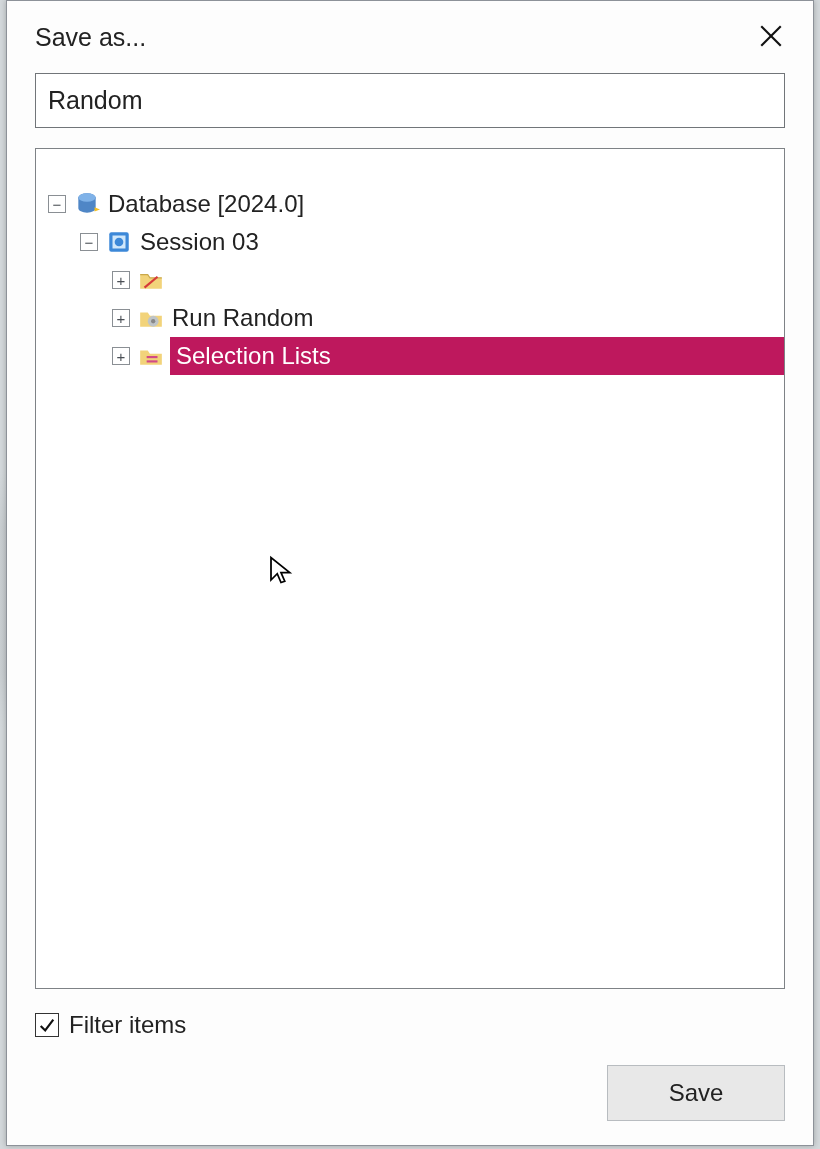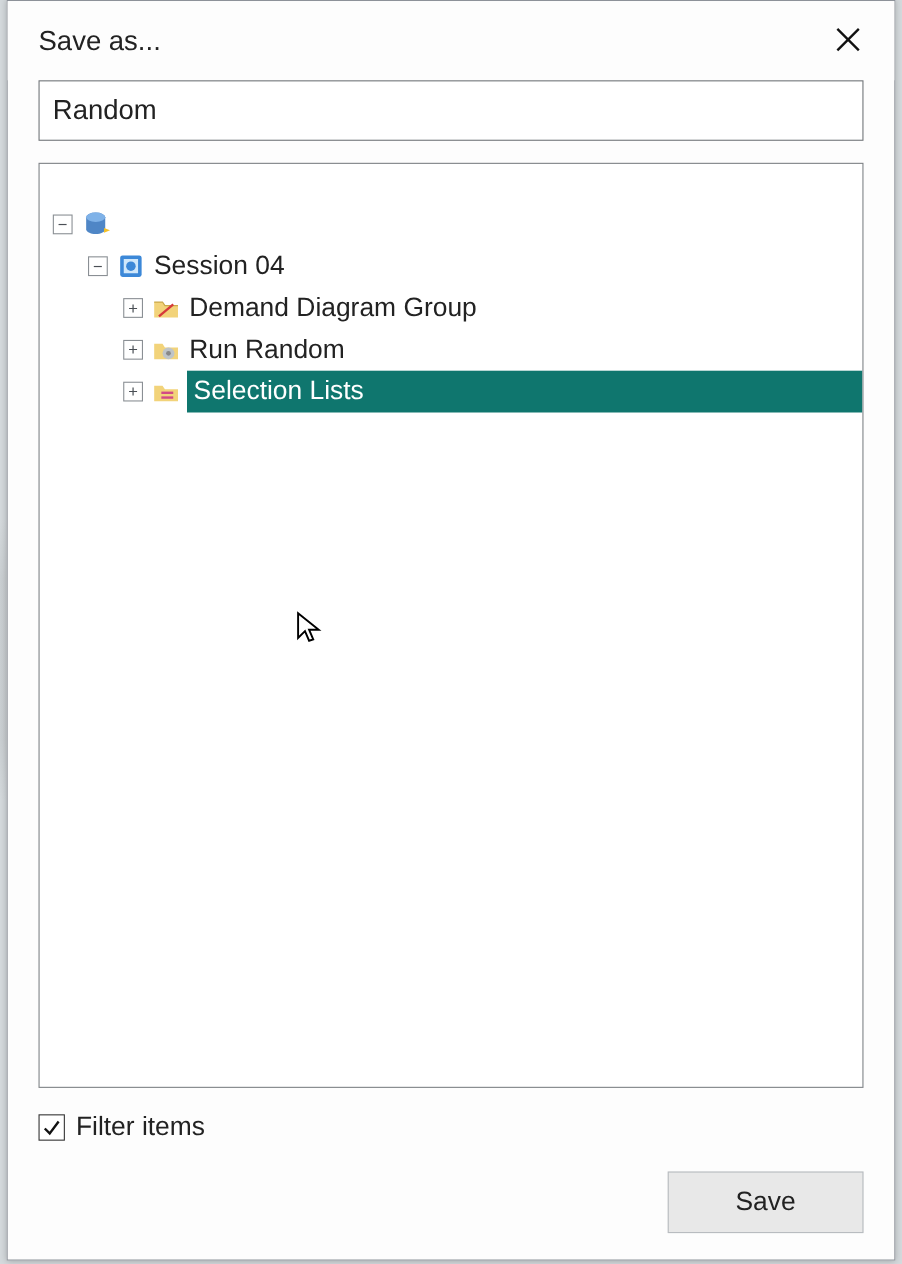--- a/index.html
+++ b/index.html
@@ -119,21 +119,21 @@
       height: 26px;
       margin: 0 6px 0 2px;
       flex: 0 0 auto;
       display: inline-flex;
       align-items: center;
       justify-content: center;
     }
     .icon svg { width: 26px; height: 26px; }
     .label { padding-left: 2px; }
     .row-sel {
-      background: #0f766e;
+      background: #be185d;
       color: #fff;
     }
     
     .ind { display:inline-block; height:1px; }
     .i0 { width: 12px; }
     .i1 { width: 44px; }
     .i2 { width: 76px; }
     .footer-check {
       display: flex;
       align-items: center;
@@ -203,46 +203,46 @@
         <span class="ind i0"></span>
         <span class="exp">−</span>
         <span class="icon">
           <svg viewBox="0 0 24 24">
             <ellipse cx="12" cy="6" rx="8" ry="4" fill="#4f86c6"></ellipse>
             <path d="M4 6v10c0 2.2 3.6 4 8 4s8-1.8 8-4V6" fill="#4f86c6"></path>
             <ellipse cx="12" cy="6" rx="8" ry="4" fill="#7fb2e8"></ellipse>
             <polygon points="19,15 24,17 19,19" fill="#f5c024"></polygon>
           </svg>
         </span>
+        <span class="label">Database [2024.0]</span>
       </div>
 
       <div class="tree-row">
         <span class="ind i1"></span>
         <span class="exp">−</span>
         <span class="icon">
           <svg viewBox="0 0 24 24">
             <rect x="3" y="3" width="18" height="18" rx="2" fill="#3c88d8"></rect>
             <path d="M6 6h12v12H6z" fill="#cfe7fb"></path>
             <circle cx="12" cy="12" r="4" fill="#3c88d8"></circle>
           </svg>
         </span>
-        <span class="label">Session 04</span>
+        <span class="label">Session 03</span>
       </div>
 
       <div class="tree-row">
         <span class="ind i2"></span>
         <span class="exp">+</span>
         <span class="icon">
           <svg viewBox="0 0 24 24">
             <path d="M2 7h7l2 3h11v10H2z" fill="#f2d37a"></path>
             <path d="M2 7h7l2 3h11" fill="none" stroke="#caa84a"></path>
             <path d="M6 19 L18 9" stroke="#d63a3a" stroke-width="2"></path>
           </svg>
         </span>
-        <span class="label">Demand Diagram Group</span>
       </div>
 
       <div class="tree-row">
         <span class="ind i2"></span>
         <span class="exp">+</span>
         <span class="icon">
           <svg viewBox="0 0 24 24">
             <path d="M2 7h7l2 3h11v10H2z" fill="#f2d37a"></path>
             <circle cx="14" cy="15" r="5" fill="#bfc4c7"></circle>
             <circle cx="14" cy="15" r="2" fill="#888"></circle>

